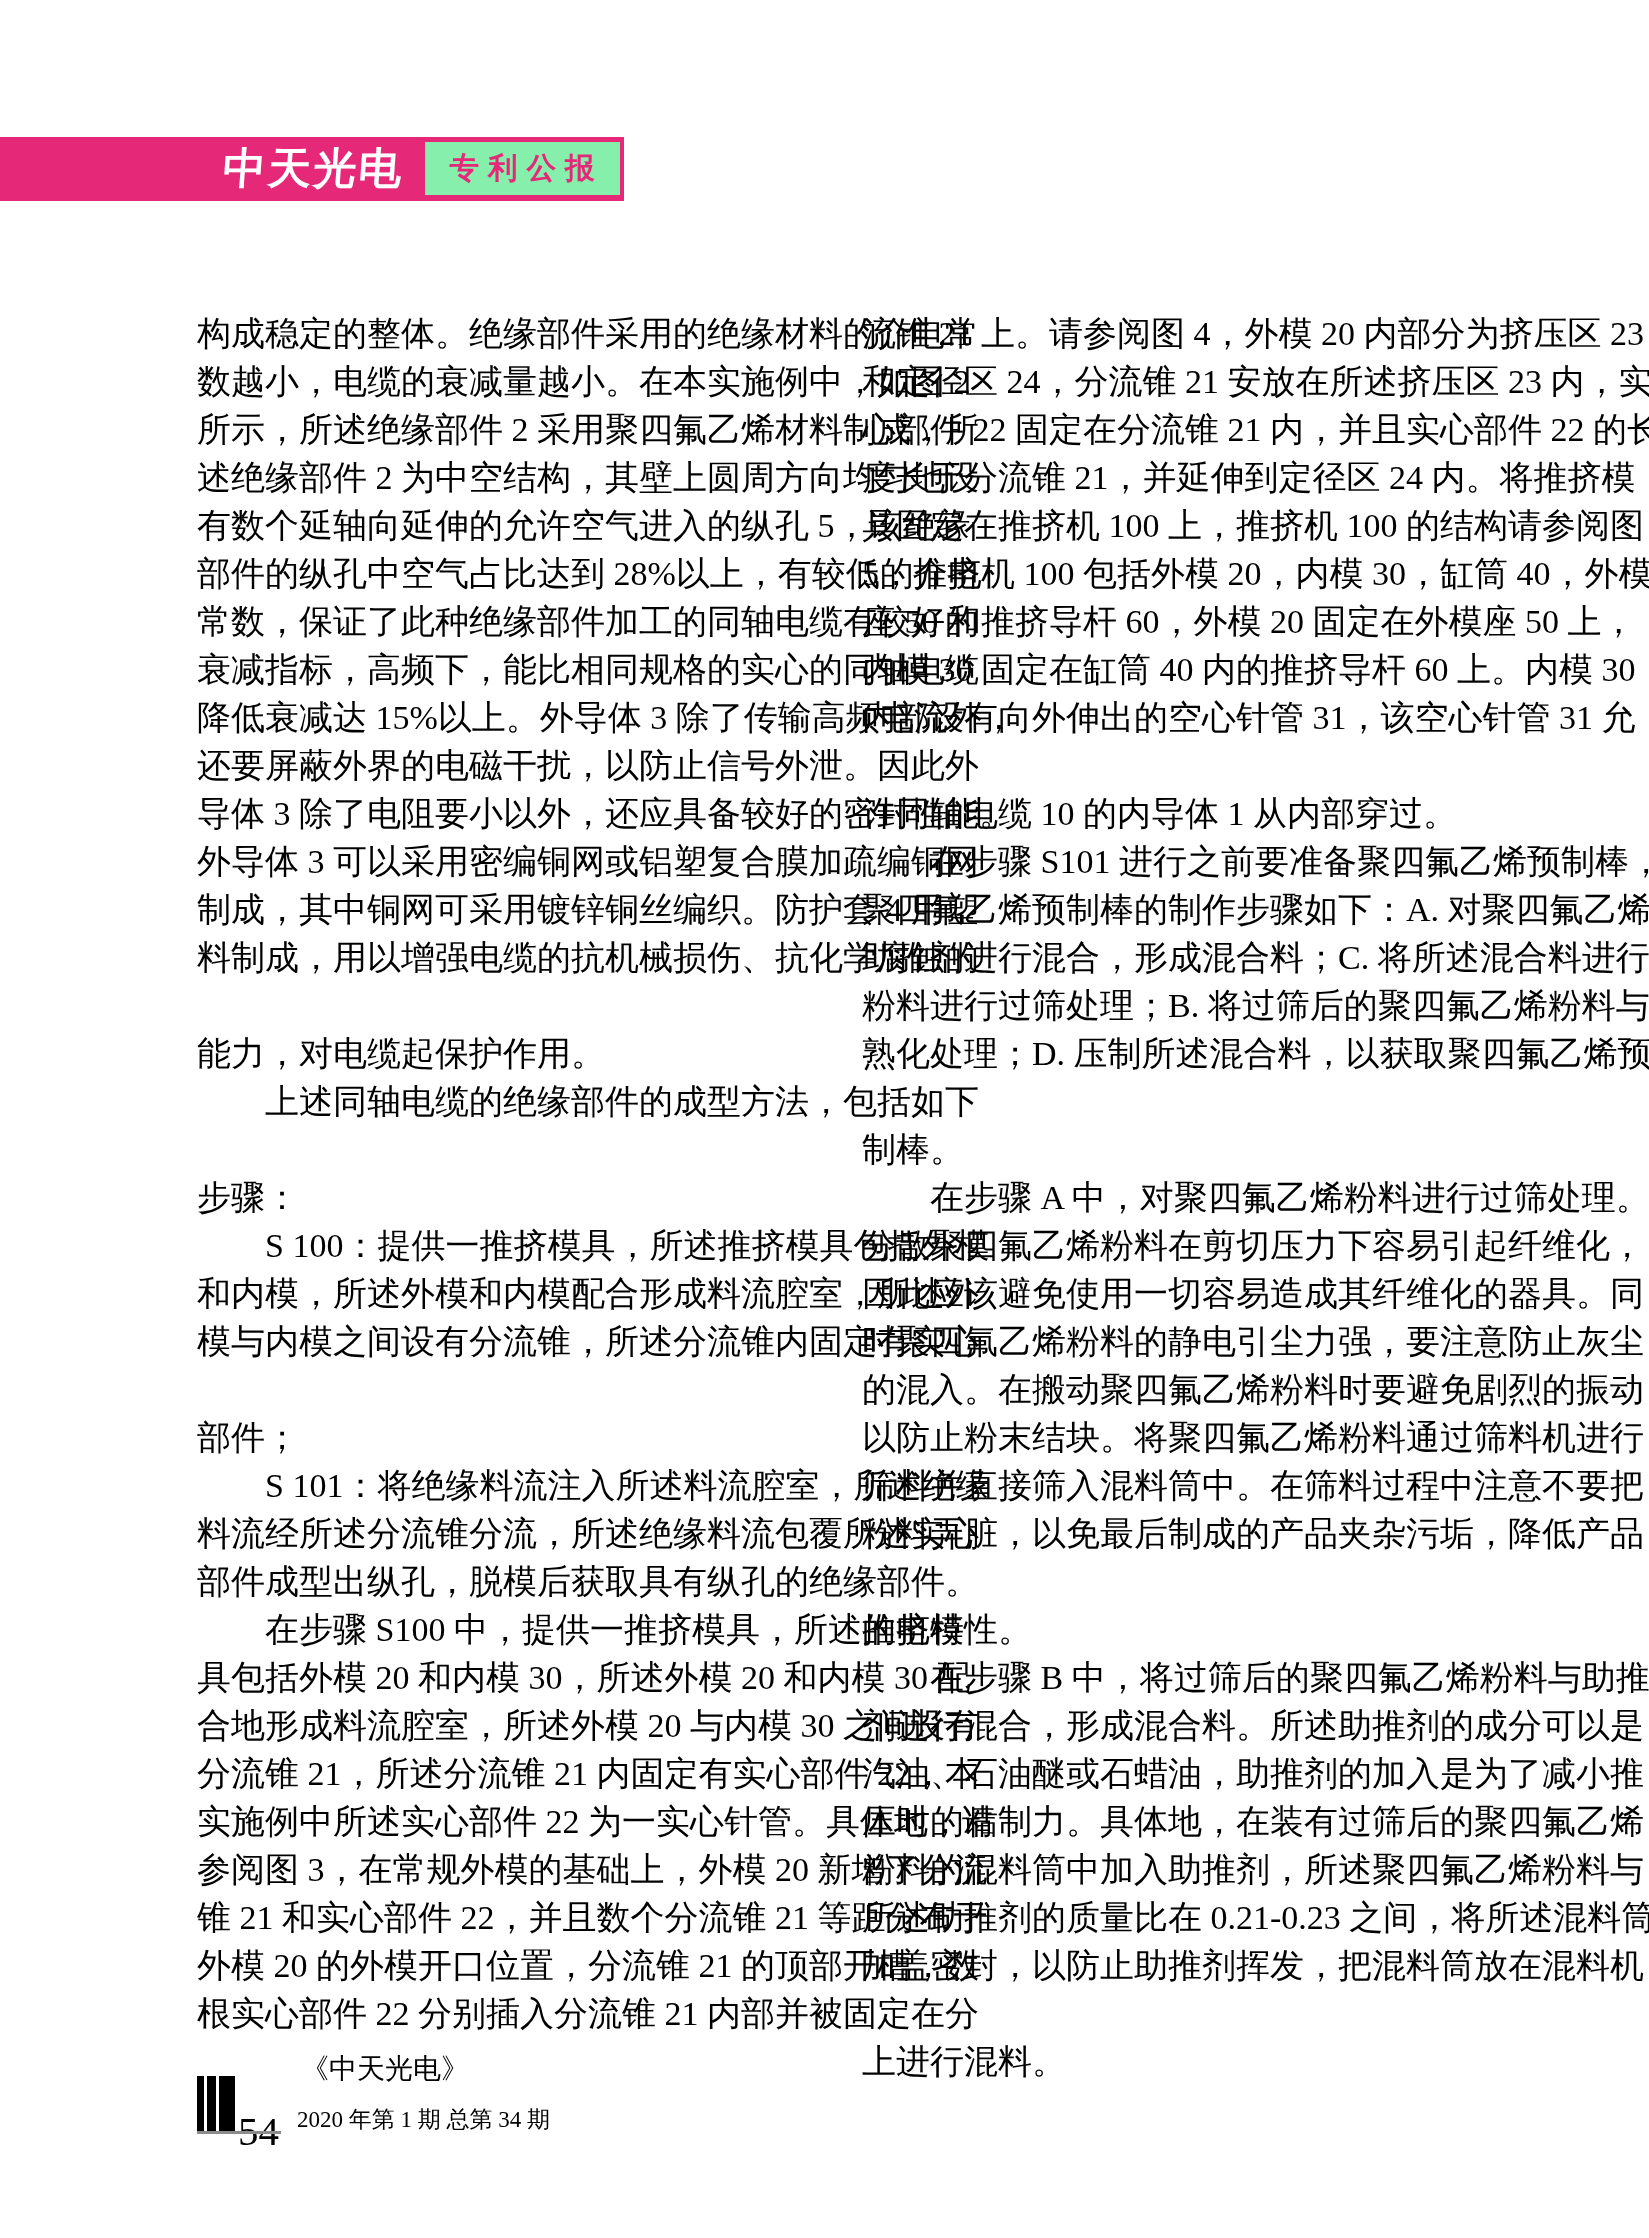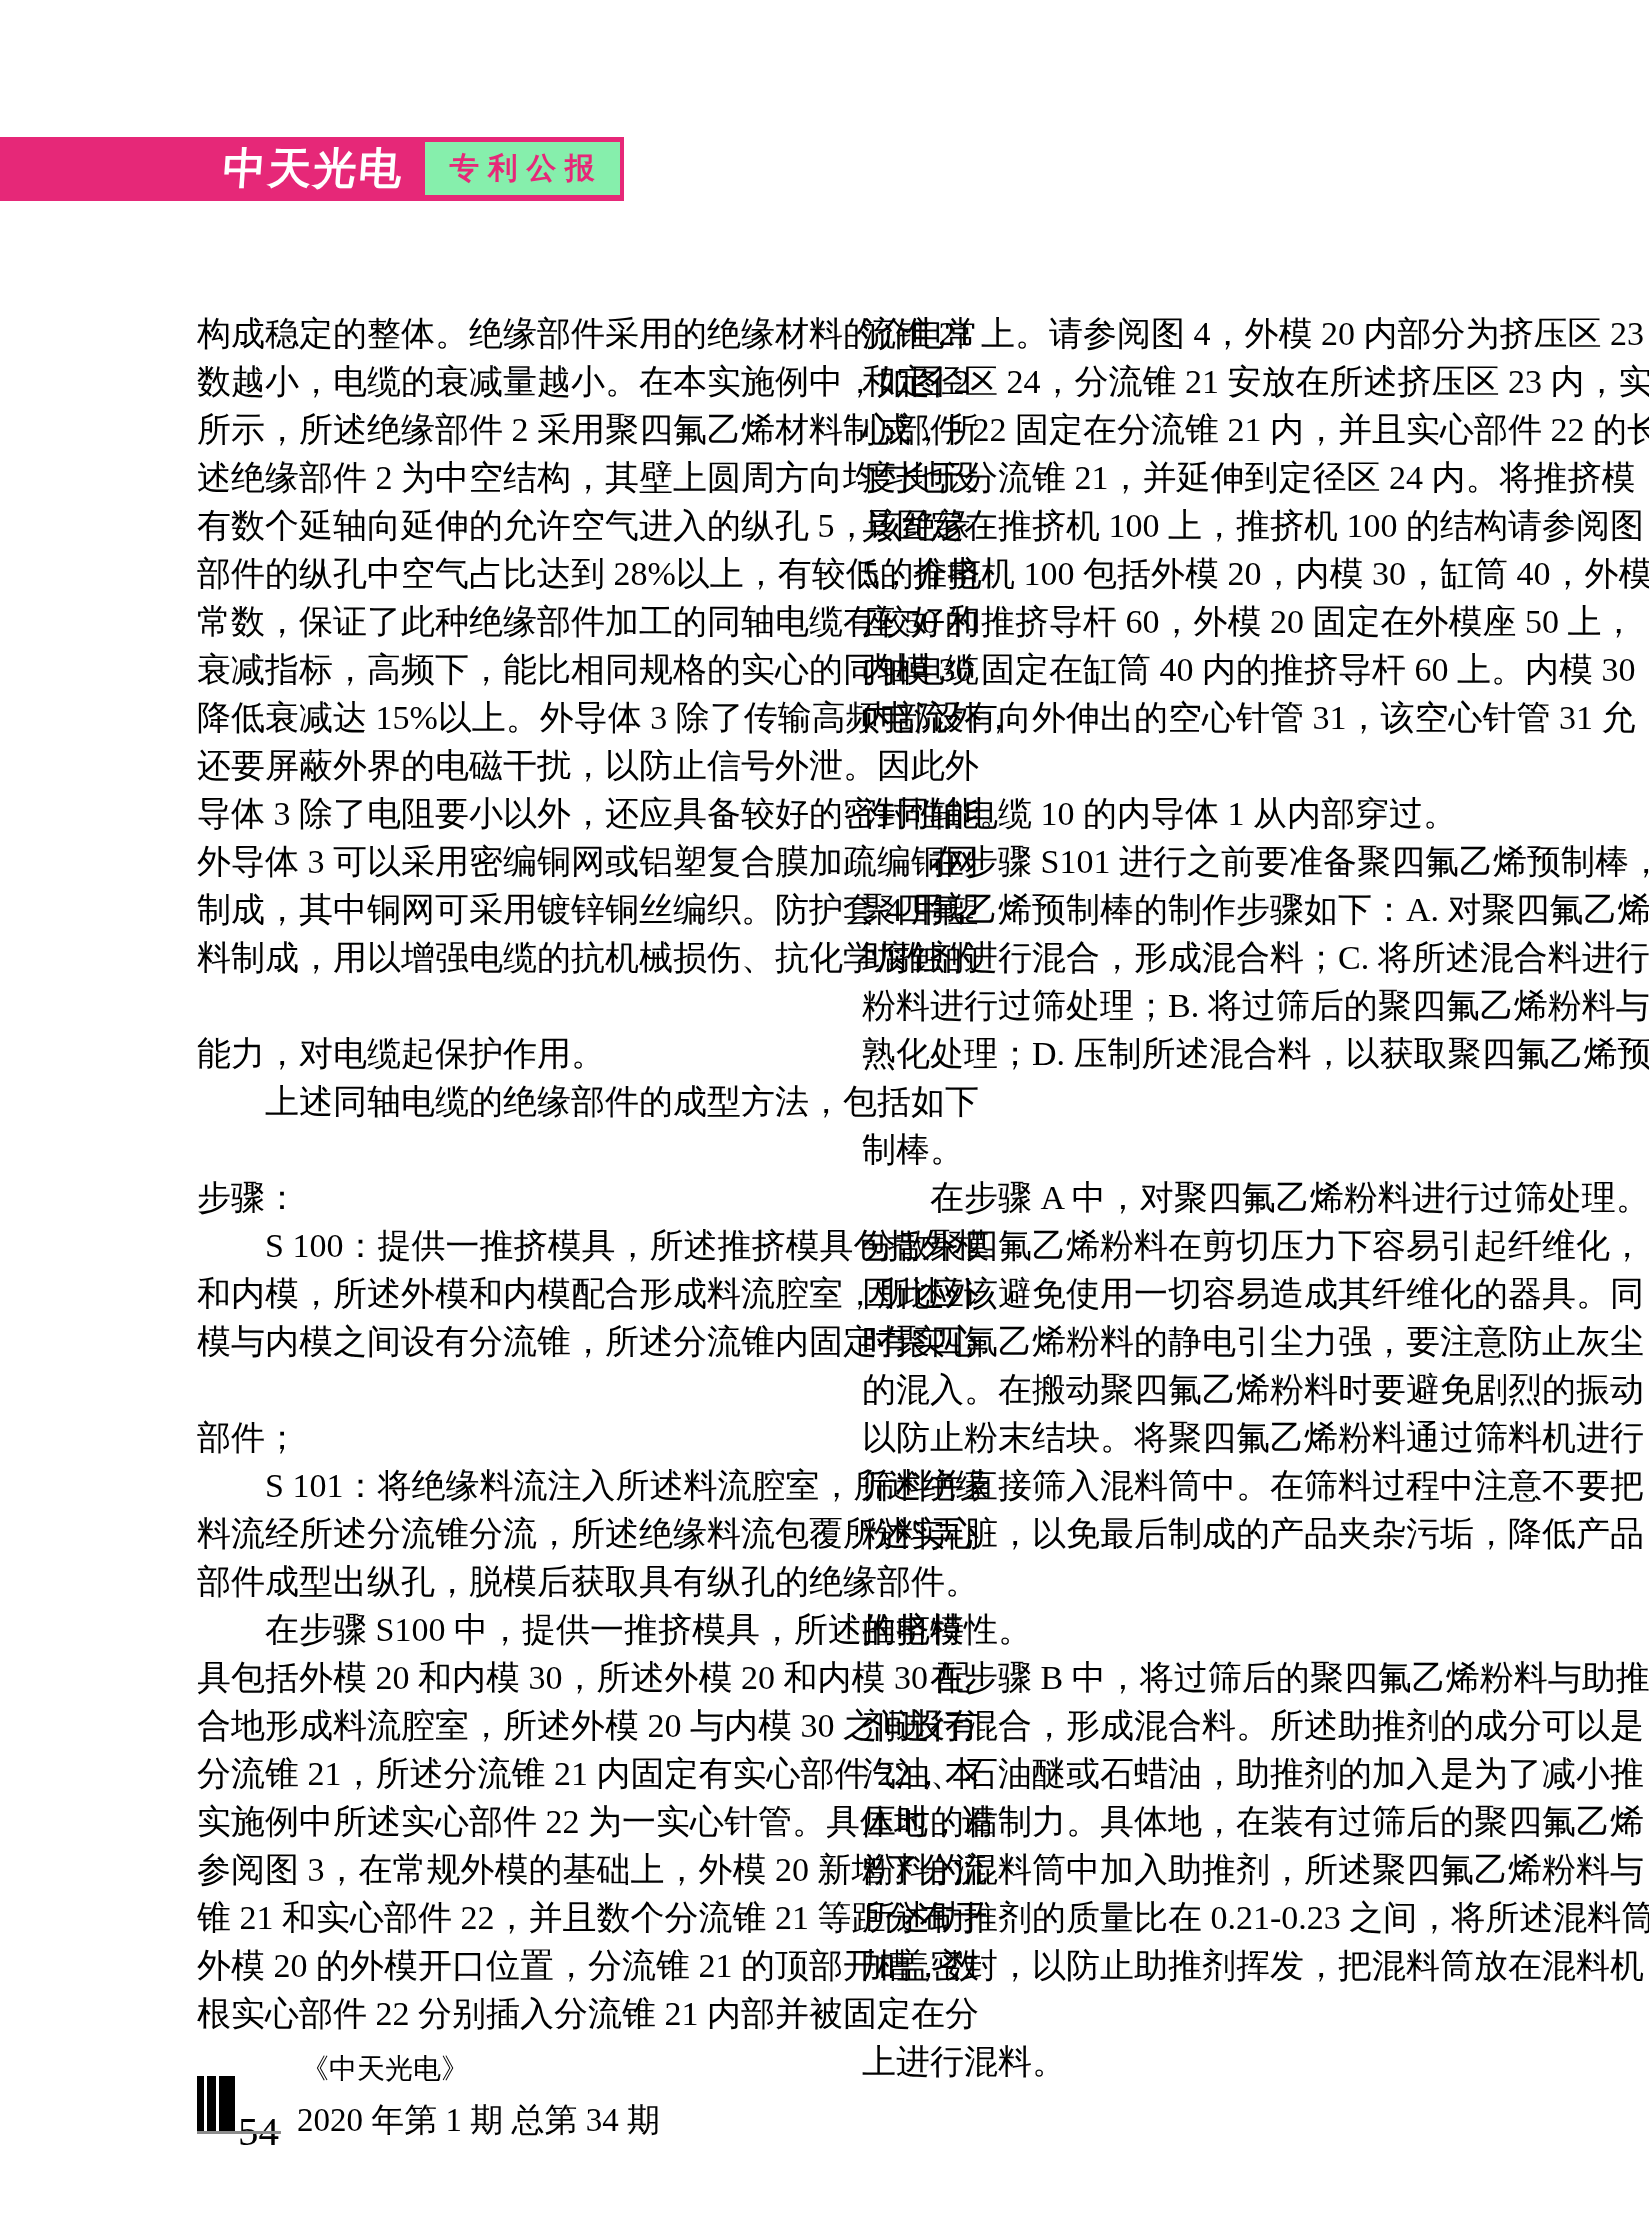--- a/index.html
+++ b/index.html
@@ -76,21 +76,21 @@
   .footer-rule {
     position:absolute; left:197px; top:2131px;
     width:84px; height:3px; background:#8c8c8c;
   }
   .journal-name {
     position:absolute; left:301px; top:2052px;
     font-size:28px; line-height:34px; white-space:nowrap;
   }
   .issue-info {
     position:absolute; left:297px; top:2103px;
-    font-size:33px; line-height:34px; white-space:nowrap;
+    font-size:23px; line-height:34px; white-space:nowrap;
   }
 </style>
 </head>
 <body>
 
 <div class="page">
 
   <header class="banner">
     <div class="logo">中天光电</div>
     <div class="badge">

